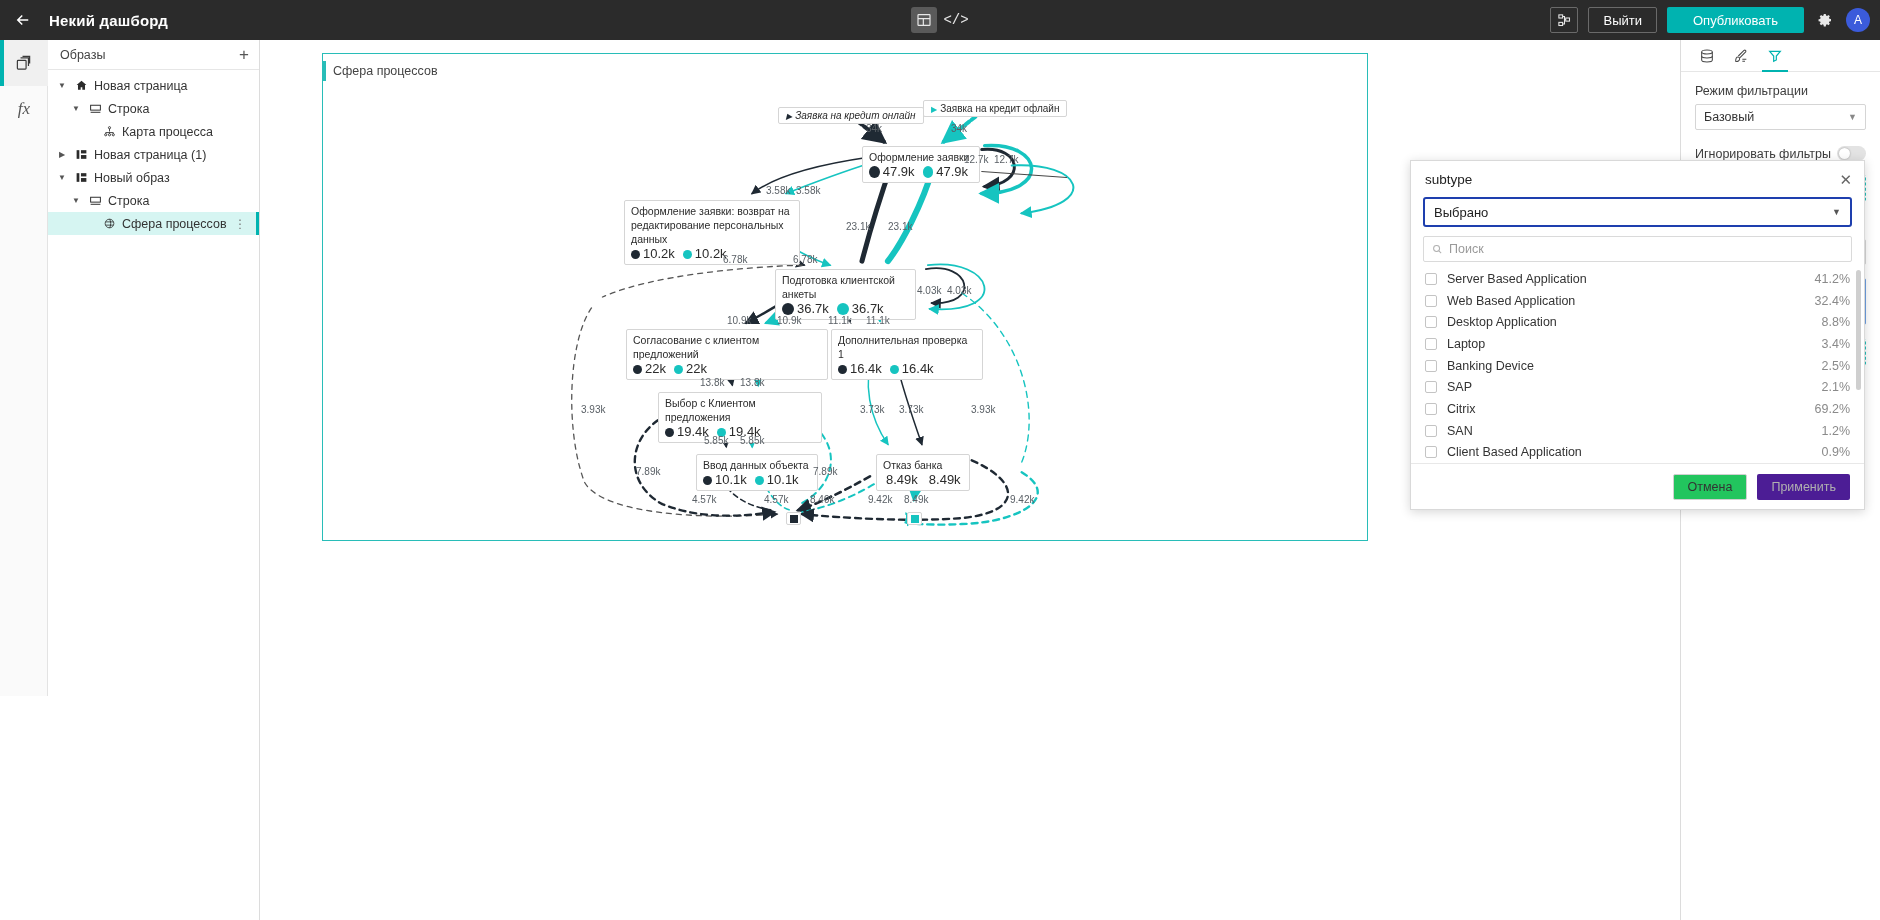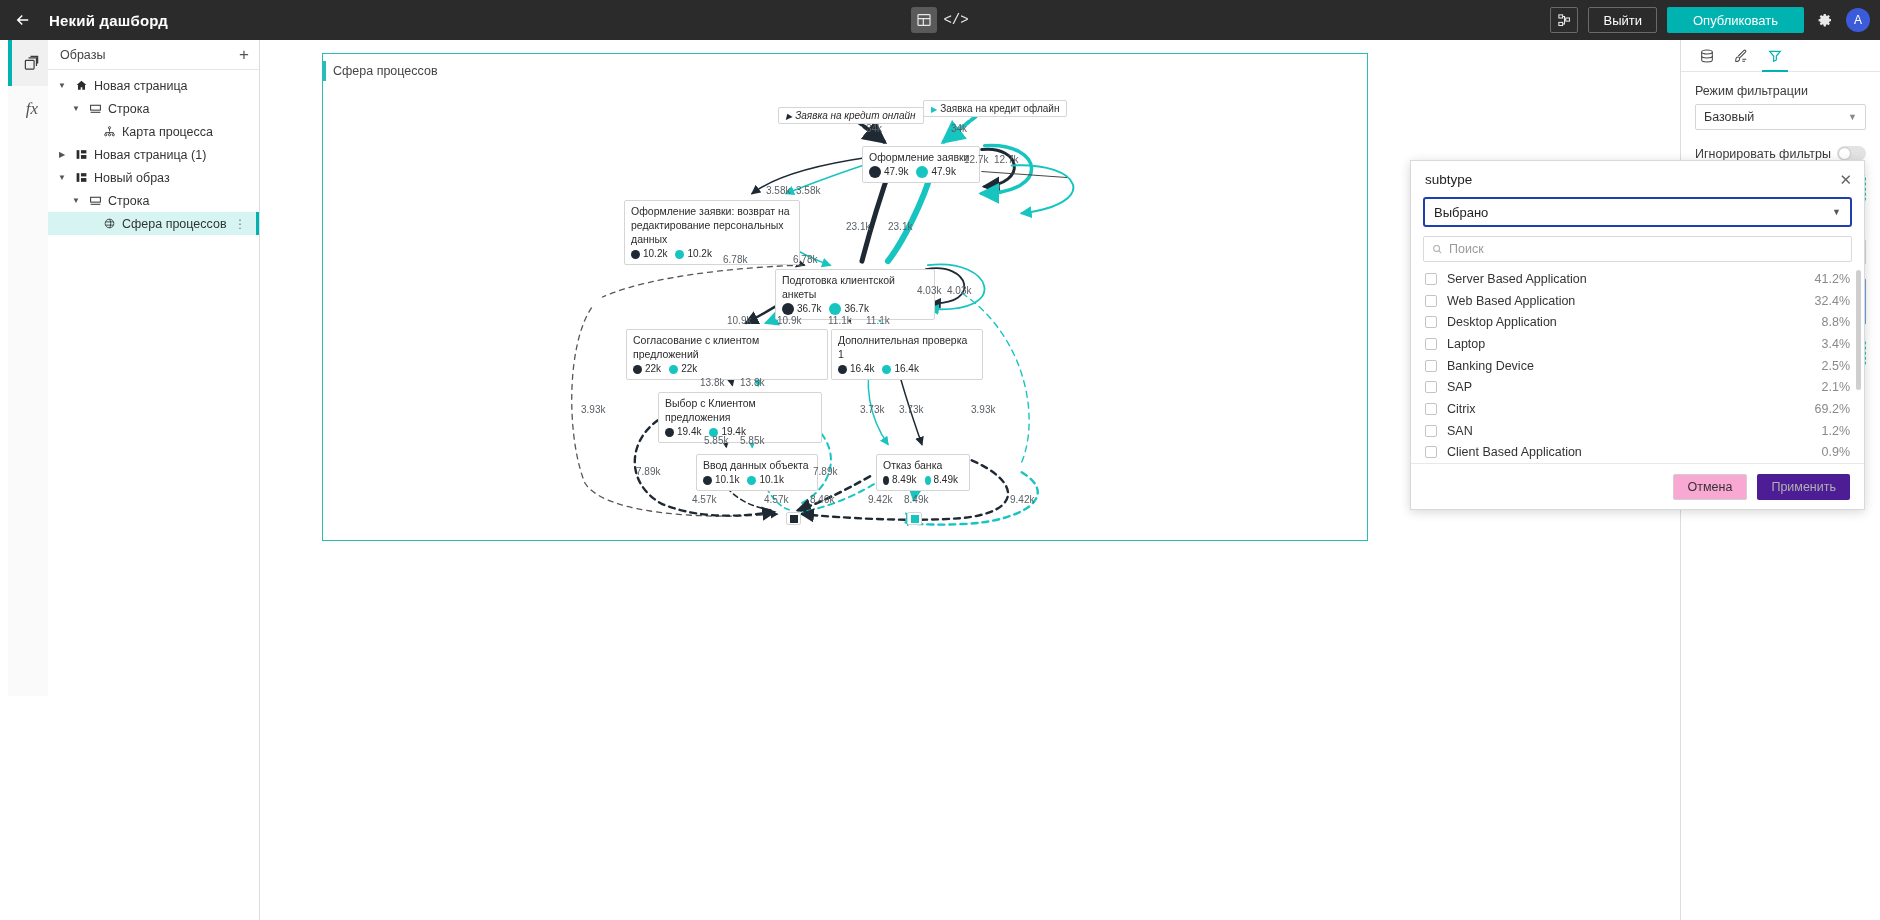--- a/index.html
+++ b/index.html
@@ -57,21 +57,21 @@
   }
   .gear { width: 22px; height: 22px; display:flex; align-items:center; justify-content:center; cursor:pointer;}
   .gear svg { width: 18px; height: 18px; }
   .avatar {
     width: 24px; height: 24px; border-radius: 50%; background: #3b5bdb; color: #fff;
     font-size: 12px; display: flex; align-items: center; justify-content: center; cursor: pointer;
   }
 
   
   .rail {
-    position: absolute; left: 8px; top: 40px; width: 48px; height: 656px;
+    position: absolute; left: 0; top: 40px; width: 48px; height: 656px;
     background: #fafafa; border-right: 1px solid #e3e3e3;
   }
   .rail-item {
     width: 48px; height: 46px; display: flex; align-items: center; justify-content: center;
     position: relative; cursor: pointer;
   }
   .rail-item.active { background: #f0f0f0; }
   .rail-item.active::before {
     content: ''; position: absolute; left: 0; top: 0; width: 4px; height: 46px; background: #00b3b0;
   }
@@ -124,21 +124,21 @@
   .gnode {
     position: absolute; background: #ffffff; border: 1px solid #d5d5d5;
     border-radius: 2px; padding: 3px 6px; font-size: 10.5px; color: #2b2b2b;
     white-space: nowrap; line-height: 14px;
   }
   .gnode .metrics { display: flex; align-items: center; gap: 3px; margin-top: 1px; }
   .dot { width: 9px; height: 9px; border-radius: 50%; display: inline-block; }
   .dot.dark { background: #1f2933; }
   .dot.teal { background: #16c4c0; }
   .dot.big { width: 12px; height: 12px; }
-  .mval { font-size: 10px; margin-right: 5px; }
+  .mval { font-size: 13px; margin-right: 5px; }
   .start-chip {
     position: absolute; background: #ffffff; border: 1px solid #d5d5d5; border-radius: 2px;
     padding: 2px 7px; font-size: 10px; color: #2b2b2b; white-space: nowrap;
   }
   .play { color: #1f2933; font-size: 8px; margin-right: 3px; }
   .play.teal { color: #16c4c0; }
   .endsq {
     position: absolute; background: #fff; border: 1px solid #d5d5d5; border-radius: 2px;
     width: 15px; height: 13px; display: flex; align-items: center; justify-content: center;
   }
@@ -185,21 +185,21 @@
   .fp-pct { margin-left: auto; color: #8a8a8a; font-size: 12.5px; }
   .fp-scroll {
     position: absolute; right: 3px; top: 2px; width: 5px; height: 120px;
     background: #cfcfcf; border-radius: 3px;
   }
   .fp-foot {
     height: 46px; border-top: 1px solid #e8e8e8; display: flex; align-items: center;
     justify-content: flex-end; gap: 10px; padding: 0 14px;
   }
   .fbtn-cancel {
-    height: 26px; padding: 0 14px; border: 1px solid #d0d0d0; background: #f9a8d4;
+    height: 26px; padding: 0 14px; border: 1px solid #d0d0d0; background: #22c55e;
     font-size: 12.5px; color: #333; border-radius: 2px; cursor: pointer;
   }
   .fbtn-apply {
     height: 26px; padding: 0 14px; border: none; background: #4c1d95;
     font-size: 12.5px; color: #b0b0b0; border-radius: 2px; cursor: not-allowed;
   }
 
   
   .rightpanel {
     position: absolute; right: 0; top: 40px; width: 200px; height: 880px;
@@ -472,21 +472,21 @@
             <div class="gnode" style="left: 301px; top: 146px; width: 176px;">
               <div style="white-space: pre-line;">Оформление заявки: возврат на
 редактирование персональных данных</div>
               <div class="metrics">
                 <span class="dot dark"></span>
                 <span class="mval">10.2k</span>
                 <span class="dot teal"></span>
                 <span class="mval">10.2k</span>
               </div>
             </div>
-            <div class="gnode" style="left: 452px; top: 215px; width: 160px;">
+            <div class="gnode" style="left: 452px; top: 215px; width: 141px;">
               <div style="white-space: pre-line;">Подготовка клиентской анкеты</div>
               <div class="metrics">
                 <span class="dot dark big"></span>
                 <span class="mval">36.7k</span>
                 <span class="dot teal big"></span>
                 <span class="mval">36.7k</span>
               </div>
             </div>
             <div class="gnode" style="left: 303px; top: 275px; width: 202px;">
               <div style="white-space: pre-line;">Согласование с клиентом предложений</div>

